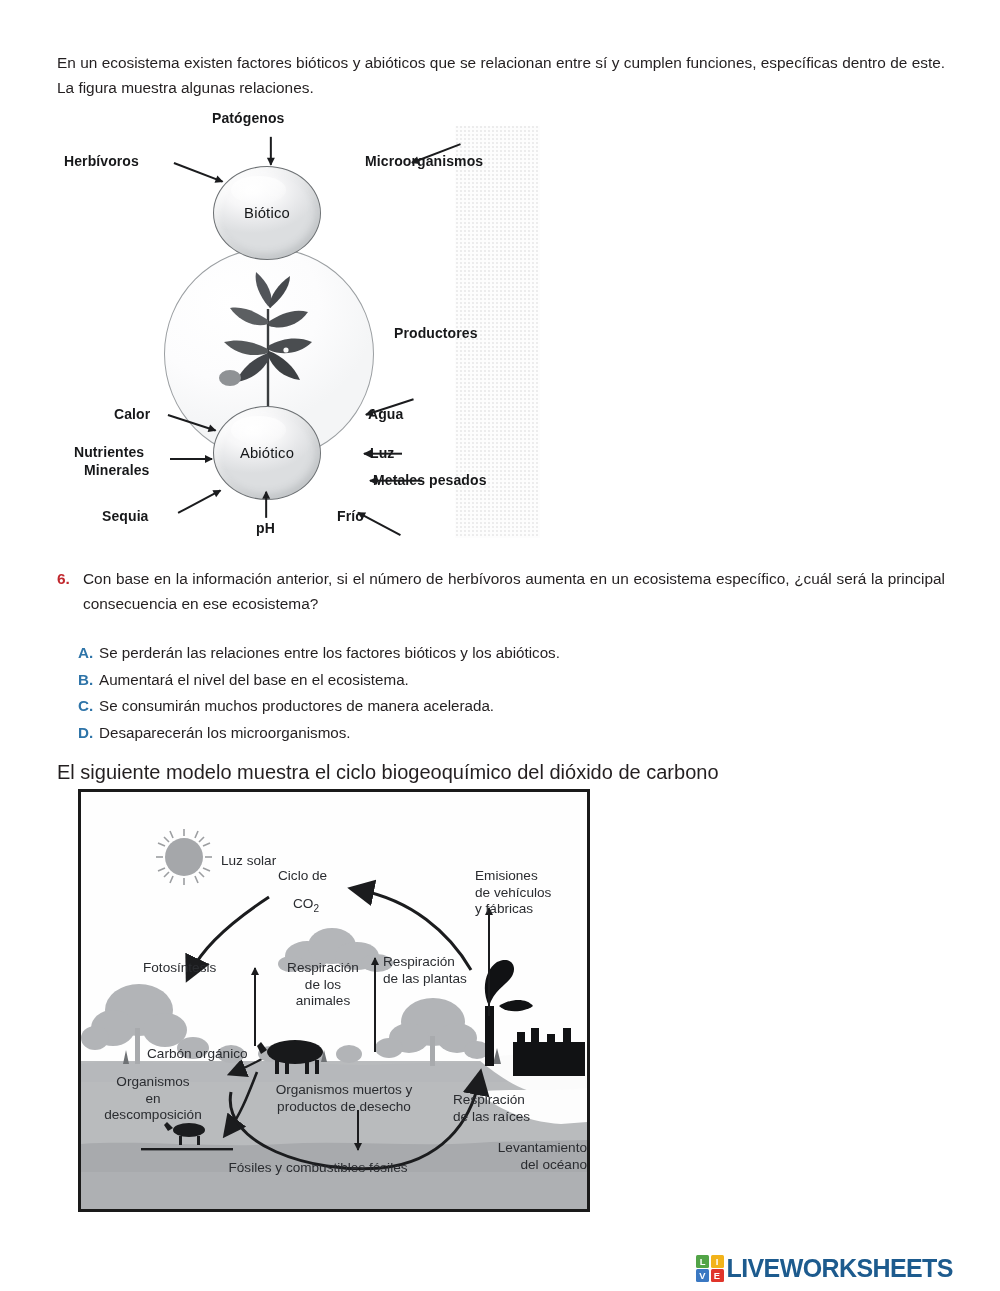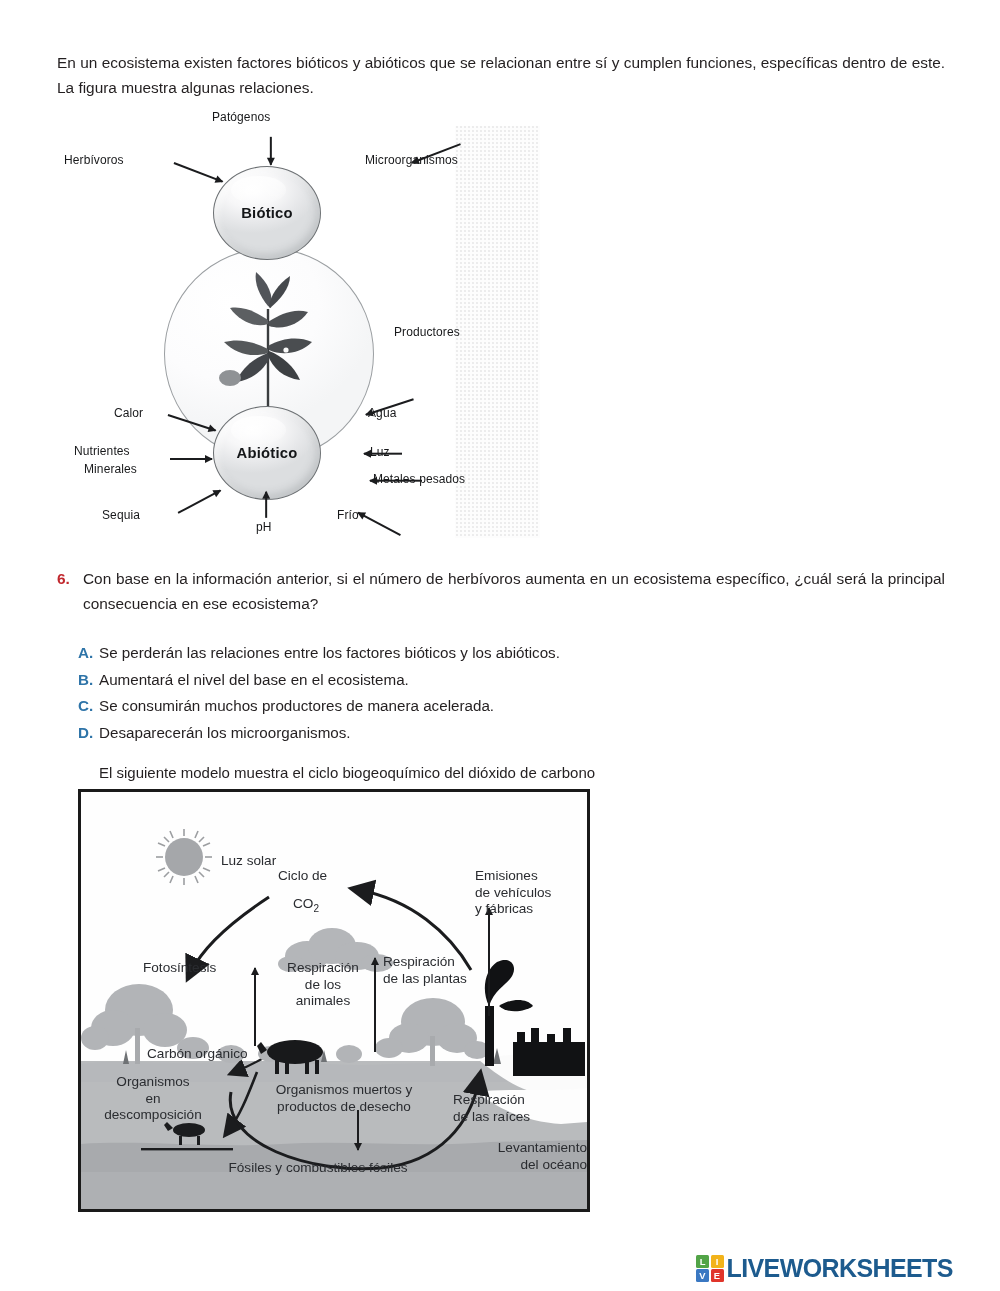--- a/index.html
+++ b/index.html
@@ -40,38 +40,38 @@
     position: absolute; left: 0; top: 0; width: 395px; height: 432px;
     background: #ffffff;
   }
   .fig1 .white-mask2 {
     position: absolute; left: 0; top: 0; width: 480px; height: 20px;
     background: #ffffff;
   }
 
   .f1-label {
     position: absolute;
-    font-size: 12px;
-    font-weight: normal;
+    font-size: 14px;
+    font-weight: bold;
     color: #17181a;
     white-space: nowrap;
     letter-spacing: .1px;
   }
 
   .bubble {
     position: absolute;
     border-radius: 50%;
     border: 1.6px solid #6d7174;
     background:
       radial-gradient(ellipse 62% 48% at 36% 24%, #ffffff 0%, #f7f7f8 42%, #e7e8ea 75%, #dcdee0 100%);
     box-shadow: inset -3px -4px 9px rgba(120,125,130,.30), inset 3px 3px 7px rgba(255,255,255,.95);
     display: flex; align-items: center; justify-content: center;
   }
   .bubble .btxt {
-    font-size: 14.8px; font-weight: bold; color: #141618; letter-spacing: .2px;
+    font-size: 14.8px; font-weight: normal; color: #141618; letter-spacing: .2px;
   }
   .bubble::after {
     content: "";
     position: absolute;
     left: 16%; top: 10%; width: 52%; height: 30%;
     border-radius: 50%;
     background: linear-gradient(170deg, rgba(255,255,255,.92), rgba(255,255,255,0));
     pointer-events: none;
   }
 
@@ -114,21 +114,21 @@
   .options { position: absolute; left: 78px; top: 641px; width: 860px; }
   .opt-row { display: flex; align-items: baseline; margin-bottom: 2.6px; }
   .opt-letter {
     color: #2e74a8; font-weight: bold; font-size: 15.2px;
     width: 21px; flex: 0 0 21px; line-height: 24px;
   }
   .opt-text { font-size: 15.2px; line-height: 24px; color: #231f20; }
 
   .lead-para {
     position: absolute; left: 57px; top: 760px;
-    font-size: 15px; line-height: 25px; color: #231f20; white-space: nowrap; margin-left: 42px;
+    font-size: 20px; line-height: 25px; color: #231f20; white-space: nowrap;
   }
 
   
   .fig2 {
     position: absolute;
     left: 78px; top: 789px;
     width: 512px; height: 423px;
     border: 3px solid #1a1a1a;
     background: #fefefe;
     overflow: hidden;

